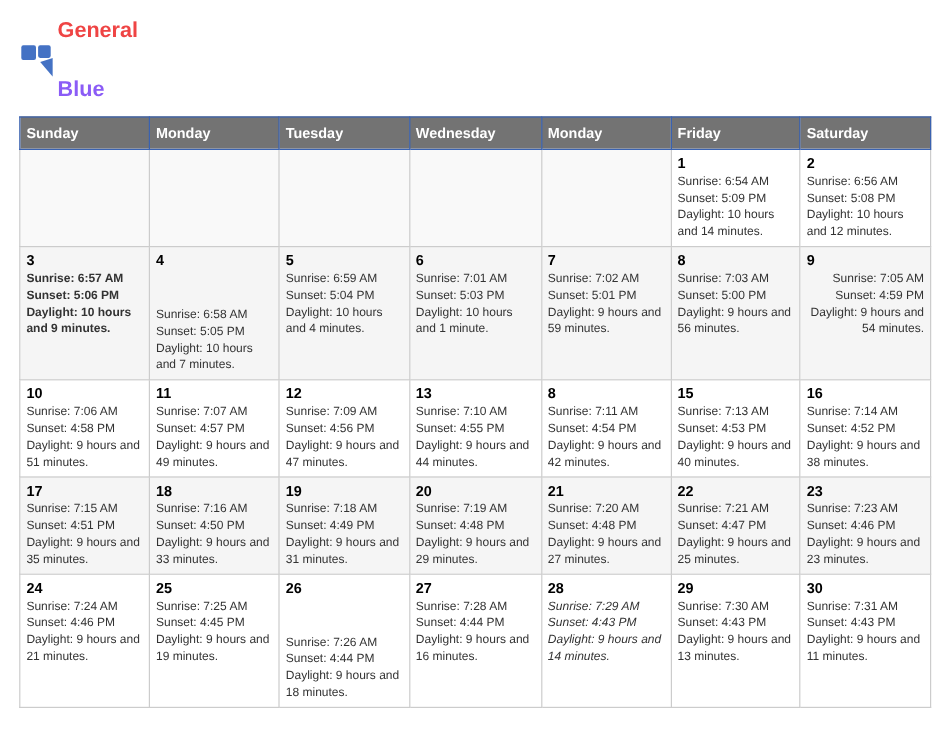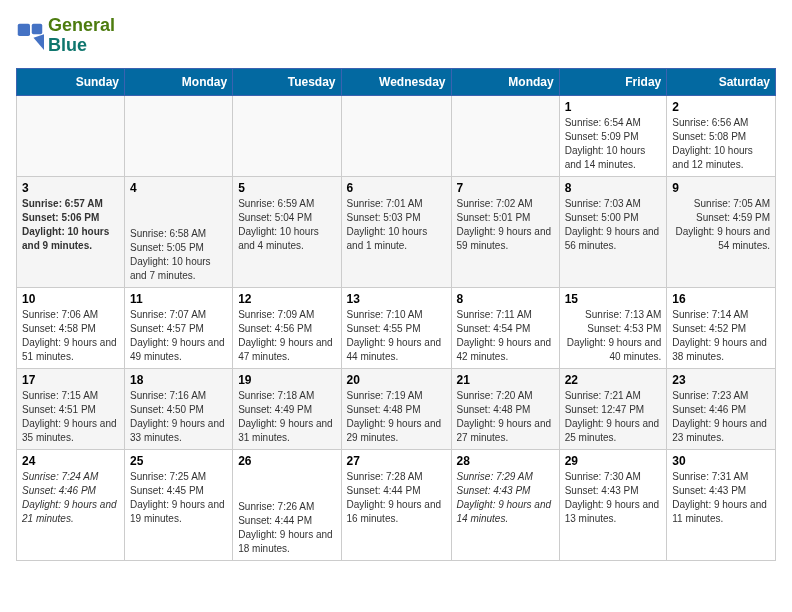--- a/index.html
+++ b/index.html
@@ -21,21 +21,21 @@
       align-items: center;
       gap: 4px;
     }
     .logo-text {
       font-size: 18px;
       font-weight: bold;
       color: #333;
       line-height: 1.1;
     }
     .logo-text span {
-      color: #4d7c0f;
+      color: #ef4444;
     }
     .logo-icon {
       width: 28px;
       height: 28px;
     }
     .title-block {
       text-align: right;
     }
     .month-title {
       font-size: 32px;
@@ -45,23 +45,23 @@
     .location {
       font-size: 15px;
       color: #555;
     }
     table {
       width: 100%;
       border-collapse: collapse;
       font-size: 11px;
     }
     thead tr th {
-      background-color: #0369a1;
+      background-color: #737373;
       color: #fff;
-      text-align: right;
+      text-align: left;
       padding: 6px 5px;
       font-size: 12px;
       font-weight: bold;
       border: 1px solid #3a62b0;
       margin-left: 15px;
     }
     tbody tr td {
       border: 1px solid #ccc;
       vertical-align: top;
       padding: 4px 5px;
@@ -93,21 +93,21 @@
 
 <div class="header">
   <div class="logo">
     <svg class="logo-icon" viewBox="0 0 32 32" xmlns="http://www.w3.org/2000/svg">
       <rect x="2" y="2" width="14" height="14" rx="2" fill="#4472c4"></rect>
       <rect x="18" y="2" width="12" height="12" rx="2" fill="#4472c4"></rect>
       <polygon points="20,18 32,14 32,32" fill="#4472c4"></polygon>
     </svg>
     <div class="logo-text">
       <div><span>General</span></div>
-      <div style="color:#0f766e;">Blue</div>
+      <div style="color:#8b5cf6;margin-top:29px;">Blue</div>
     </div>
   </div>
   <div class="title-block">
     <div class="month-title"></div>
     <div class="location"></div>
   </div>
 </div>
 
 <table>
   <thead>
@@ -211,21 +211,21 @@
 Daylight: 9 hours and 44 minutes.</div>
         </td>
         <td>
           <span class="day-num">8</span>
           <div class="day-info" style="white-space: pre-line;">Sunrise: 7:11 AM
 Sunset: 4:54 PM
 Daylight: 9 hours and 42 minutes.</div>
         </td>
         <td>
           <span class="day-num">15</span>
-          <div class="day-info" style="white-space: pre-line; text-align: right;">Sunrise: 7:13 AM
+          <div class="day-info" style="white-space: pre-line;">Sunrise: 7:13 AM
 Sunset: 4:53 PM
 Daylight: 9 hours and 40 minutes.</div>
         </td>
         <td>
           <span class="day-num">16</span>
           <div class="day-info" style="white-space: pre-line;">Sunrise: 7:14 AM
 Sunset: 4:52 PM
 Daylight: 9 hours and 38 minutes.</div>
         </td>
       </tr>
@@ -256,34 +256,34 @@
         </td>
         <td>
           <span class="day-num">21</span>
           <div class="day-info" style="white-space: pre-line;">Sunrise: 7:20 AM
 Sunset: 4:48 PM
 Daylight: 9 hours and 27 minutes.</div>
         </td>
         <td>
           <span class="day-num">22</span>
           <div class="day-info" style="white-space: pre-line;">Sunrise: 7:21 AM
-Sunset: 12:47 PM
+Sunset: 4:47 PM
 Daylight: 9 hours and 25 minutes.</div>
         </td>
         <td>
           <span class="day-num">23</span>
           <div class="day-info" style="white-space: pre-line;">Sunrise: 7:23 AM
 Sunset: 4:46 PM
 Daylight: 9 hours and 23 minutes.</div>
         </td>
       </tr>
       <tr>
         <td>
           <span class="day-num">24</span>
-          <div class="day-info" style="white-space: pre-line; font-style: italic;">Sunrise: 7:24 AM
+          <div class="day-info" style="white-space: pre-line;">Sunrise: 7:24 AM
 Sunset: 4:46 PM
 Daylight: 9 hours and 21 minutes.</div>
         </td>
         <td>
           <span class="day-num">25</span>
           <div class="day-info" style="white-space: pre-line;">Sunrise: 7:25 AM
 Sunset: 4:45 PM
 Daylight: 9 hours and 19 minutes.</div>
         </td>
         <td>

